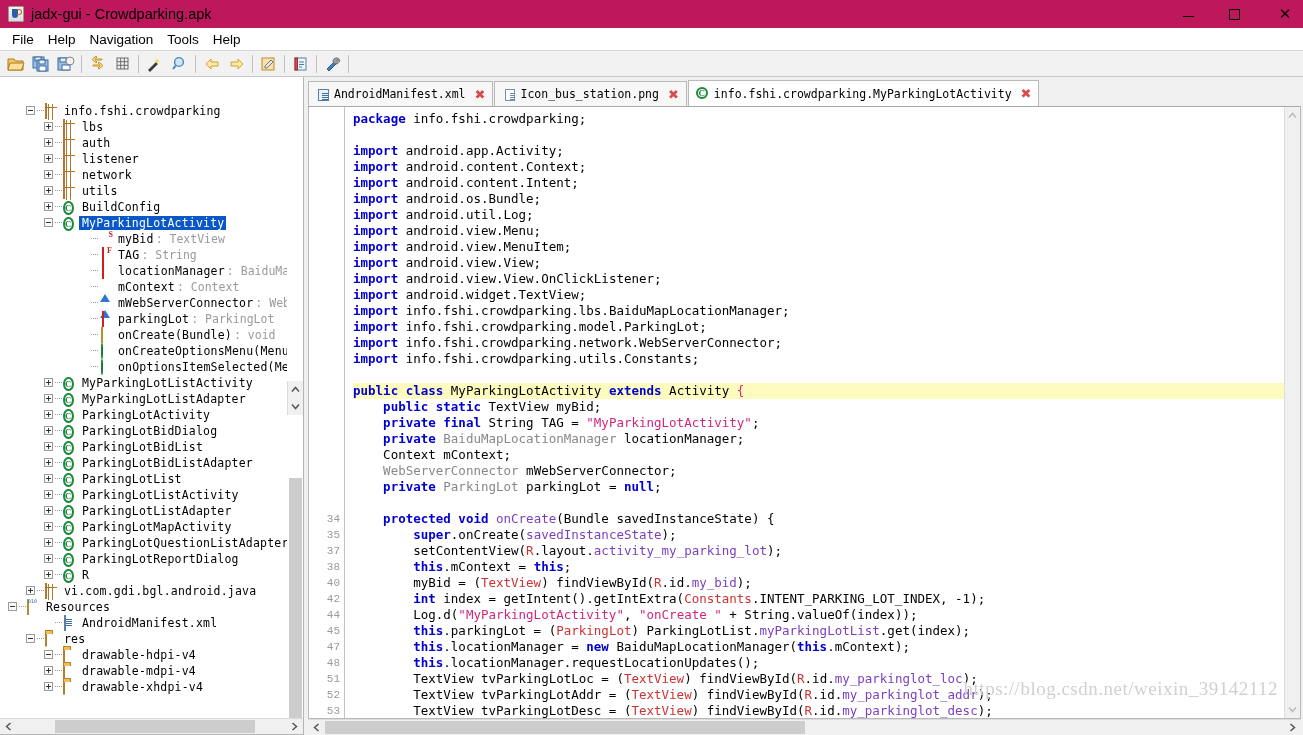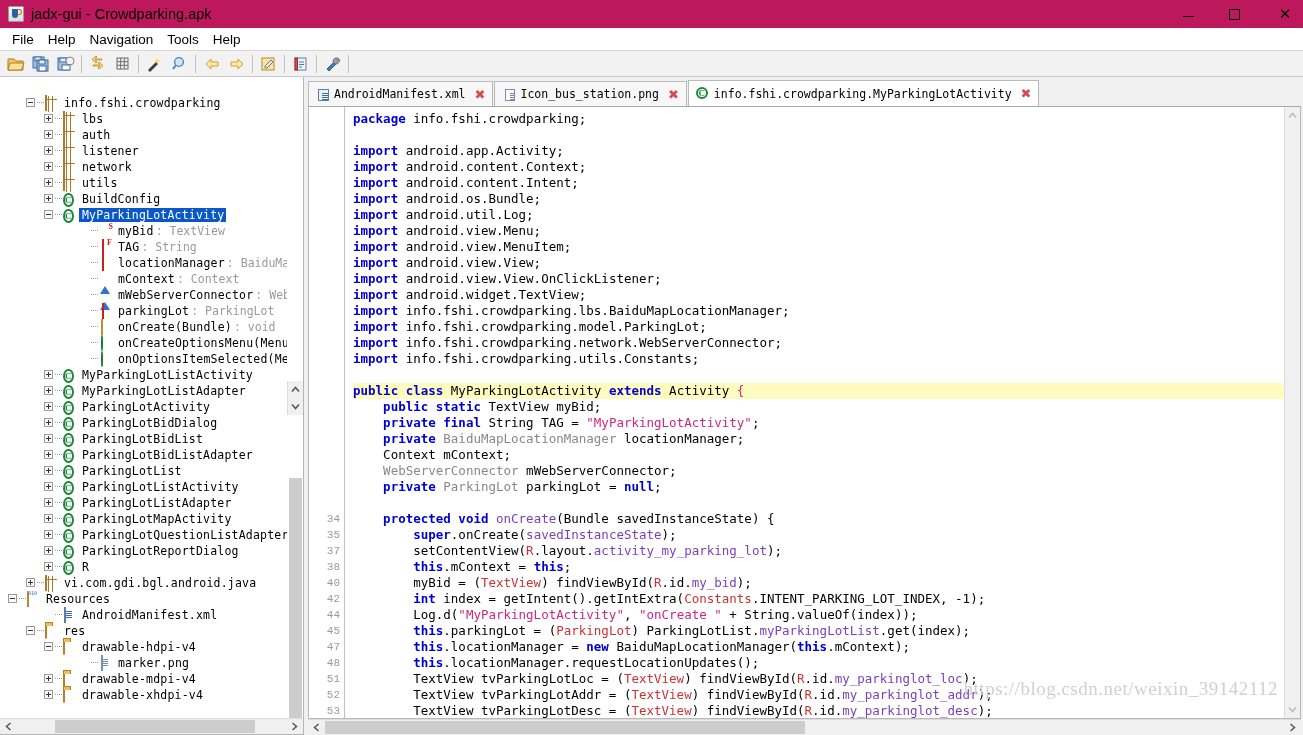--- a/index.html
+++ b/index.html
@@ -828,27 +828,20 @@
               <span class="dots"></span>
               <span class="ic"><span class="ic-folder"></span></span>
               <span class="tlabel">res</span>
             </div>
             <div class="trow">
               <span class="ind" style="width:44px"></span>
               <span class="toggle "></span>
               <span class="dots"></span>
               <span class="ic"><span class="ic-folder"></span></span>
               <span class="tlabel">drawable-hdpi-v4</span>
-            </div>
-            <div class="trow">
-              <span class="ind" style="width:80px"></span>
-              <span class="toggle none"></span>
-              <span class="dots"></span>
-              <span class="ic"><span class="ic-file"></span></span>
-              <span class="tlabel">marker.png</span>
             </div>
             <div class="trow">
               <span class="ind" style="width:44px"></span>
               <span class="toggle plus"></span>
               <span class="dots"></span>
               <span class="ic"><span class="ic-folder"></span></span>
               <span class="tlabel">drawable-mdpi-v4</span>
             </div>
             <div class="trow">
               <span class="ind" style="width:44px"></span>

